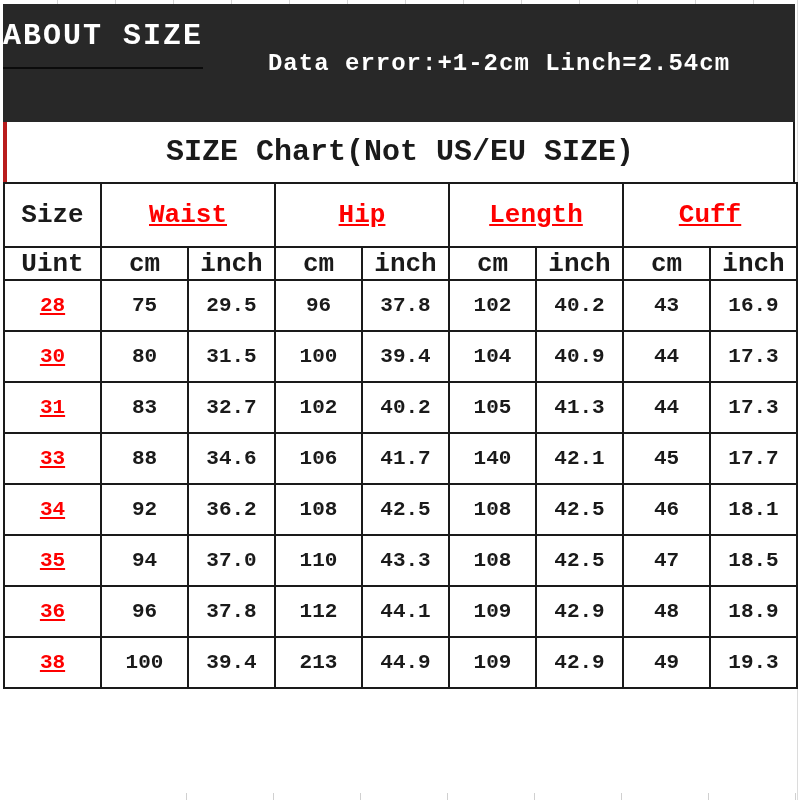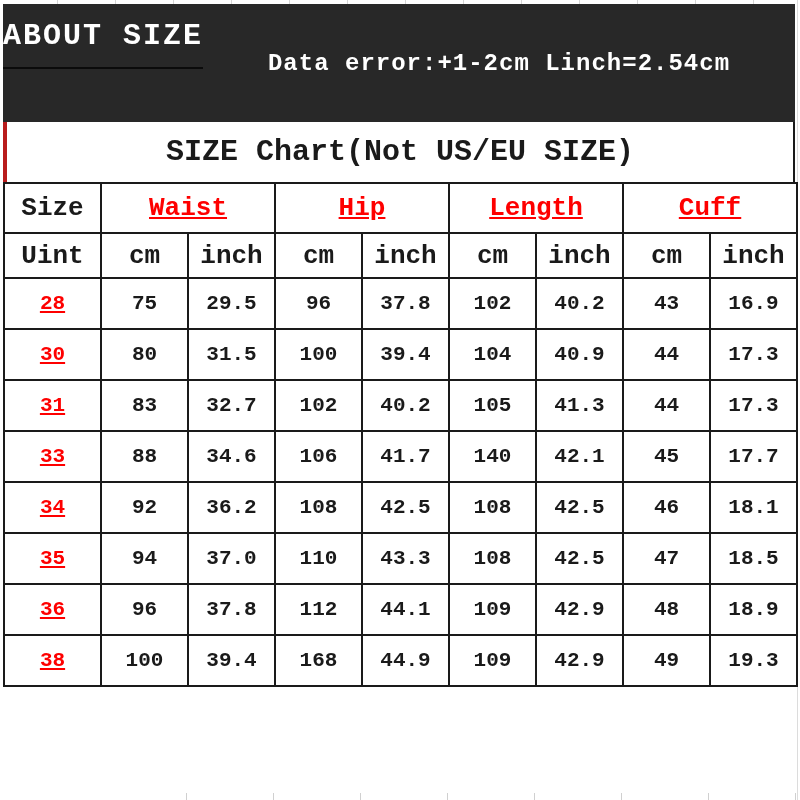--- a/index.html
+++ b/index.html
@@ -39,23 +39,23 @@
     font-size:30px;color:#1a1a1a;
   }
   table.size-table{
     position:absolute;left:3px;top:182px;width:793px;
     border-collapse:collapse;table-layout:fixed;
   }
   table.size-table th,table.size-table td{
     border:2px solid #1a1a1a;text-align:center;vertical-align:middle;
     padding:0;font-weight:bold;background:#ffffff;
   }
-  tr.group-header-row{height:50px;border-radius:23px;}
+  tr.group-header-row{height:64px;border-radius:23px;}
   tr.group-header-row th{font-size:26px;}
-  tr.unit-row{height:45px;}
+  tr.unit-row{height:33px;}
   tr.unit-row td{font-size:26px;}
   tr.data-row{height:51px;}
   tr.data-row td{font-size:21px;}
   .red{color:#fe0000;text-decoration:underline;}
 </style>
 </head>
 <body>
 
 <div class="top-strip"></div>
 <div class="right-gridline"></div>
@@ -174,21 +174,21 @@
         <td>44.1</td>
         <td>109</td>
         <td>42.9</td>
         <td>48</td>
         <td>18.9</td>
       </tr>
       <tr class="data-row">
         <td class="red">38</td>
         <td>100</td>
         <td>39.4</td>
-        <td>168</td>
+        <td>213</td>
         <td>44.9</td>
         <td>109</td>
         <td>42.9</td>
         <td>49</td>
         <td>19.3</td>
       </tr>
     </tbody>
 </table>
 
 <div class="bottom-strip"></div>

